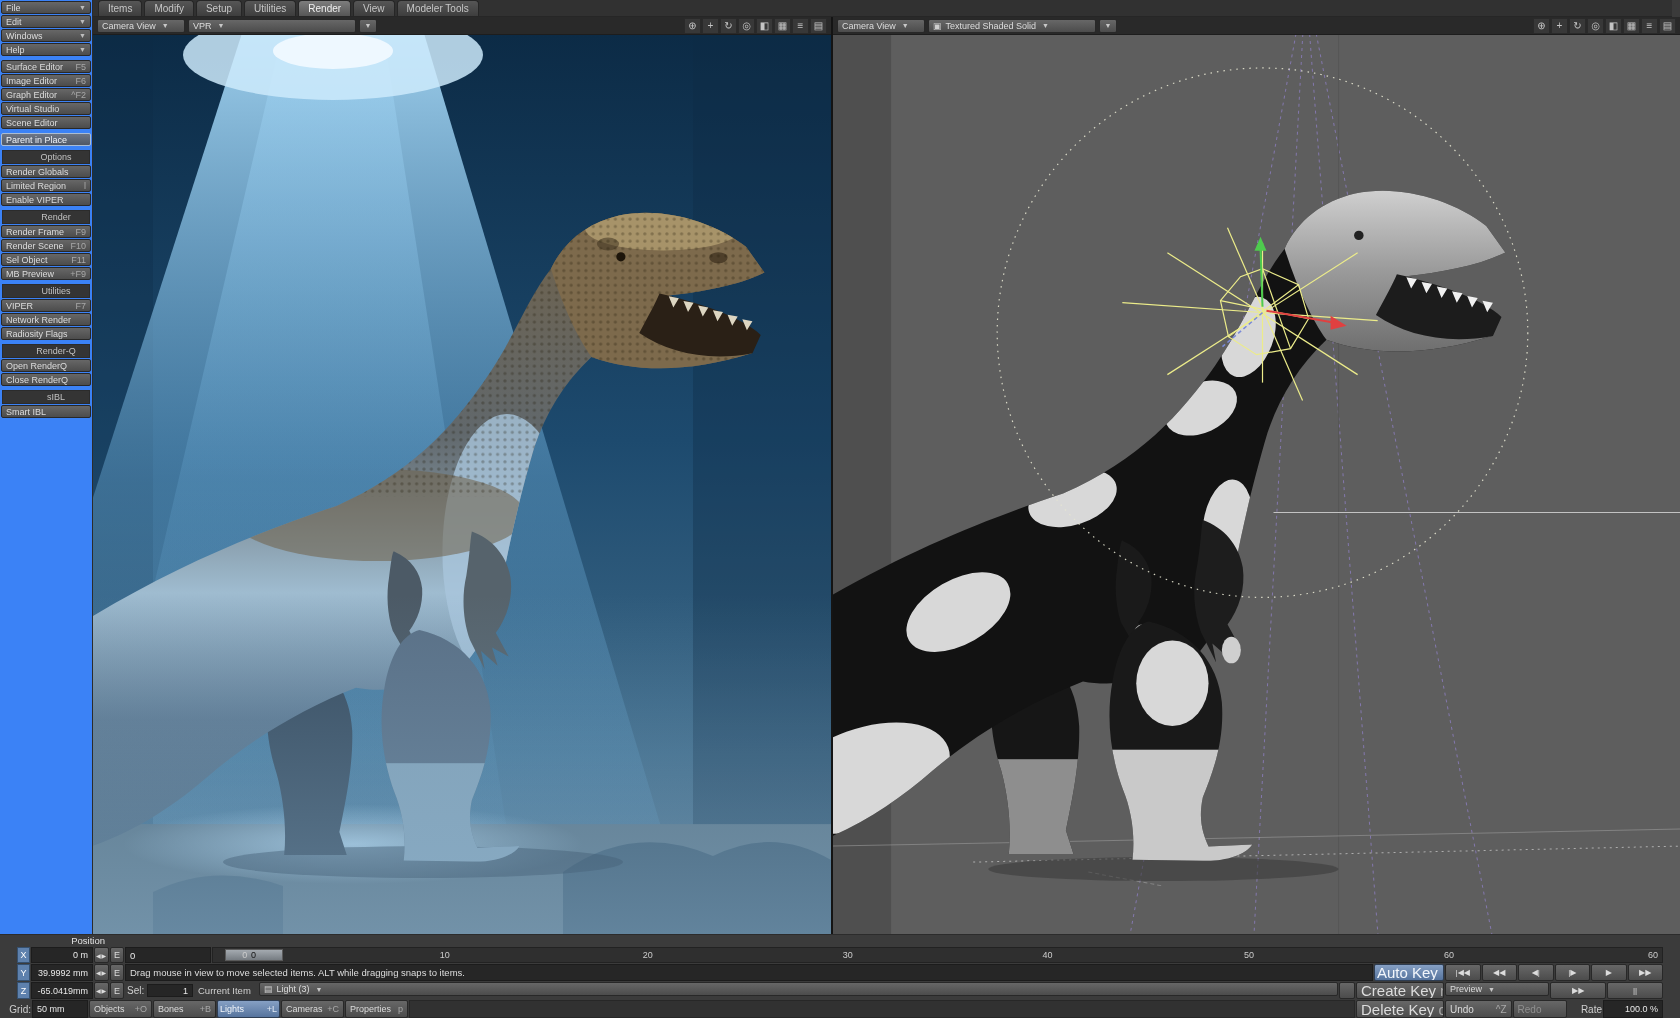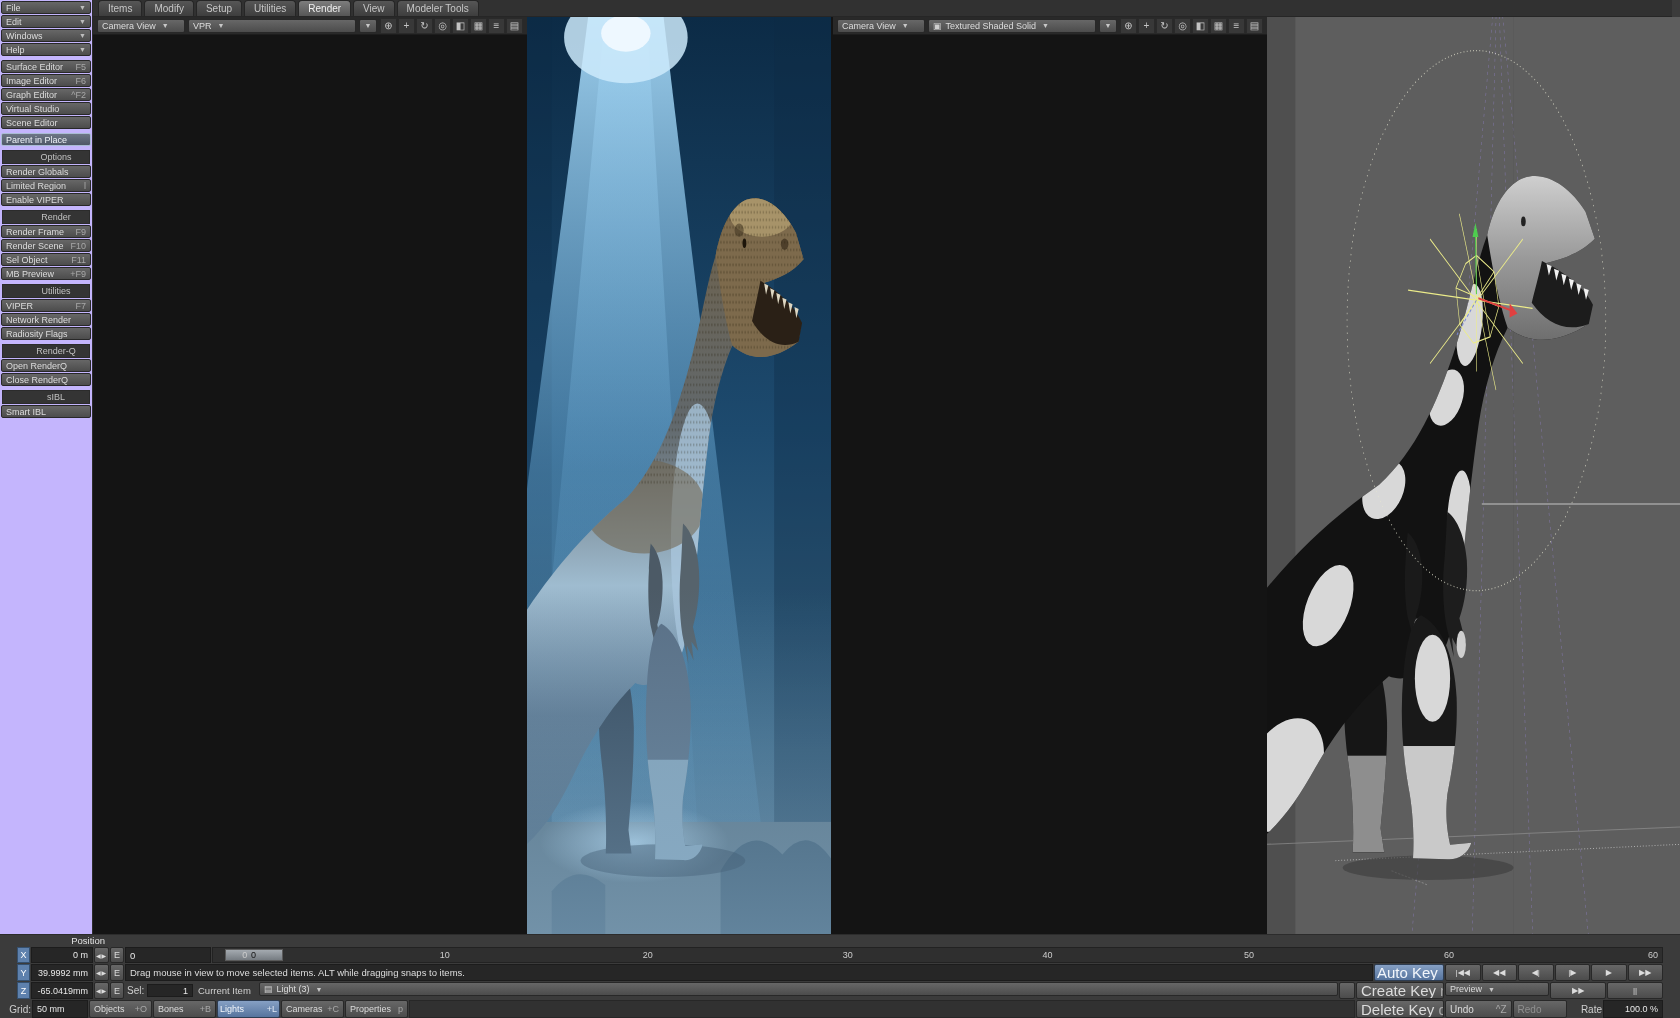--- a/index.html
+++ b/index.html
@@ -19,31 +19,31 @@
 
   
   .tabsbar{position:absolute;left:93px;right:8px;top:0;height:17px;background:#313131;
            display:flex;align-items:flex-end;gap:2px;padding-left:5px;box-sizing:border-box;
            border-bottom:1px solid #262626;}
   .tab{height:15px;padding:0 9px;display:flex;align-items:center;border:1px solid #262626;border-bottom:none;
        border-radius:4px 4px 0 0;background:linear-gradient(#565656,#3e3e3e);color:#c6c6c6;}
   .tab.active{background:linear-gradient(#7d7d7d,#565656);color:#f0f0f0;}
 
   
-  .sidebar{position:absolute;left:0;top:0;width:93px;bottom:84px;background:#c4b5fd;
+  .sidebar{position:absolute;left:0;top:0;width:93px;bottom:84px;background:#3b82f6;
            box-sizing:border-box;padding:1px;border-right:1px solid #2c2c2c;}
   .sbtn{height:13px;margin-bottom:1px;font-size:9px;}
   .sbtn .lbl{overflow:hidden;white-space:nowrap;}
   .shdr{height:12px;margin:4px 1px 1px 1px;background:#343434;border:1px solid #2b2b2b;
         color:#c2c2c2;display:flex;align-items:center;justify-content:center;font-size:9px;padding-left:20px;}
   .arrow{margin-left:auto;font-size:7px;color:#bdbdbd;}
 
   
   .main{position:absolute;left:93px;top:17px;right:0;bottom:84px;display:flex;gap:2px;background:#141414;}
-  .vp{display:flex;flex-direction:row;min-width:0;}
+  .vp{display:flex;flex-direction:column;min-width:0;}
   .vp-left{width:738px;flex:none;}
   .vp-right{flex:1;}
   .vp-head{height:18px;background:#292929;display:flex;align-items:center;gap:3px;
            padding:0 4px;box-sizing:border-box;border-bottom:1px solid #1d1d1d;}
   .dd{height:14px;font-size:9px;}
   .dd .dd-arrow{margin-left:6px;font-size:7px;color:#c8c8c8;}
   .dd-view{width:88px;}
   .dd-mode{width:168px;}
   .dd-only{width:18px;justify-content:center;}
   .modeicon{margin-right:4px;font-size:9px;color:#cfcfcf;}

